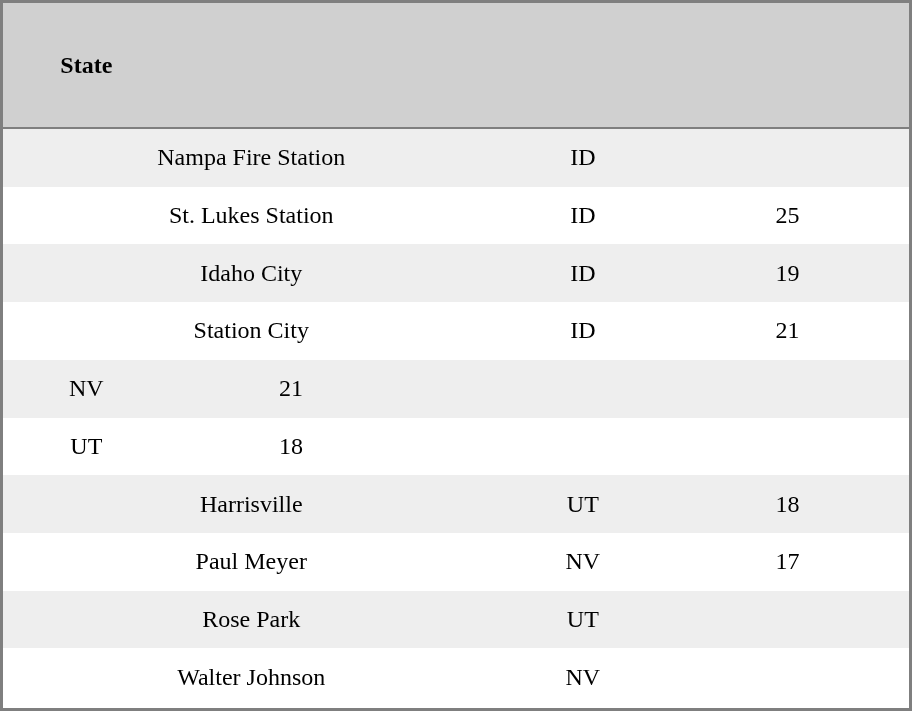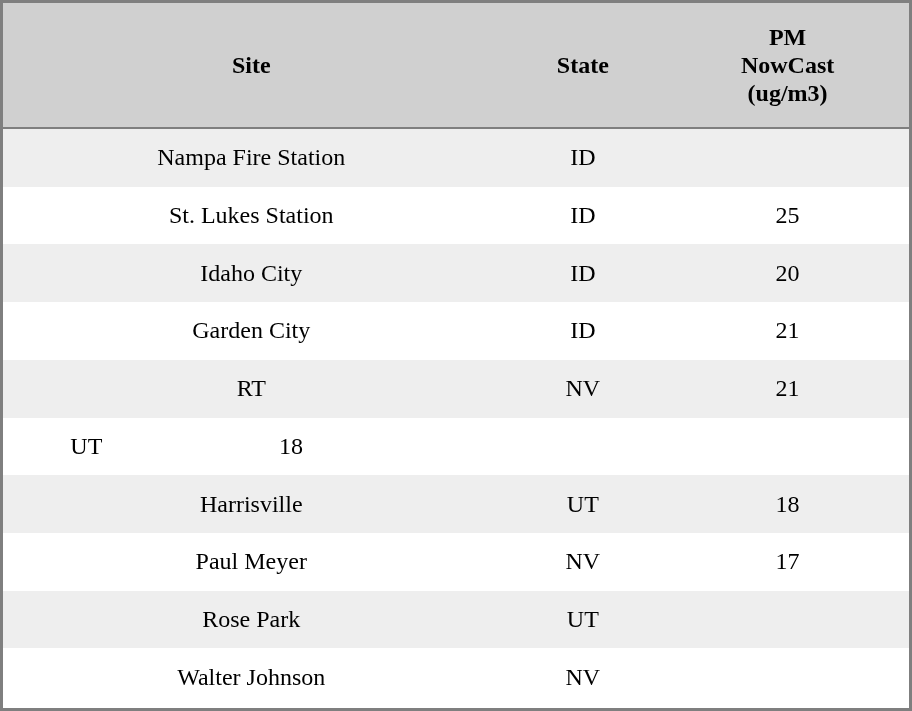--- a/index.html
+++ b/index.html
@@ -49,48 +49,43 @@
   }
   .col-site  { width: 54.8%; }
   .col-state { width: 18.4%; }
   .col-value { width: 26.8%; }
 </style>
 </head>
 <body>
 
 <div class="table-wrap">
   <div class="header-row">
-    <div class="cell col-site">Site</div>
     <div class="cell col-state">State</div>
-    <div class="cell col-value">PM
-NowCast
-(ug/m3)</div>
   </div>
   <div class="tbody">
     <div class="row">
       <div class="cell col-site">Nampa Fire Station</div>
       <div class="cell col-state">ID</div>
     </div>
     <div class="row">
       <div class="cell col-site">St. Lukes Station</div>
       <div class="cell col-state">ID</div>
       <div class="cell col-value">25</div>
     </div>
     <div class="row">
       <div class="cell col-site">Idaho City</div>
       <div class="cell col-state">ID</div>
-      <div class="cell col-value">20</div>
+      <div class="cell col-value">19</div>
     </div>
     <div class="row">
-      <div class="cell col-site">Garden City</div>
+      <div class="cell col-site">Station City</div>
       <div class="cell col-state">ID</div>
       <div class="cell col-value">21</div>
     </div>
     <div class="row">
-      <div class="cell col-site">RT</div>
       <div class="cell col-state">NV</div>
       <div class="cell col-value">21</div>
     </div>
     <div class="row">
       <div class="cell col-state">UT</div>
       <div class="cell col-value">18</div>
     </div>
     <div class="row">
       <div class="cell col-site">Harrisville</div>
       <div class="cell col-state">UT</div>

